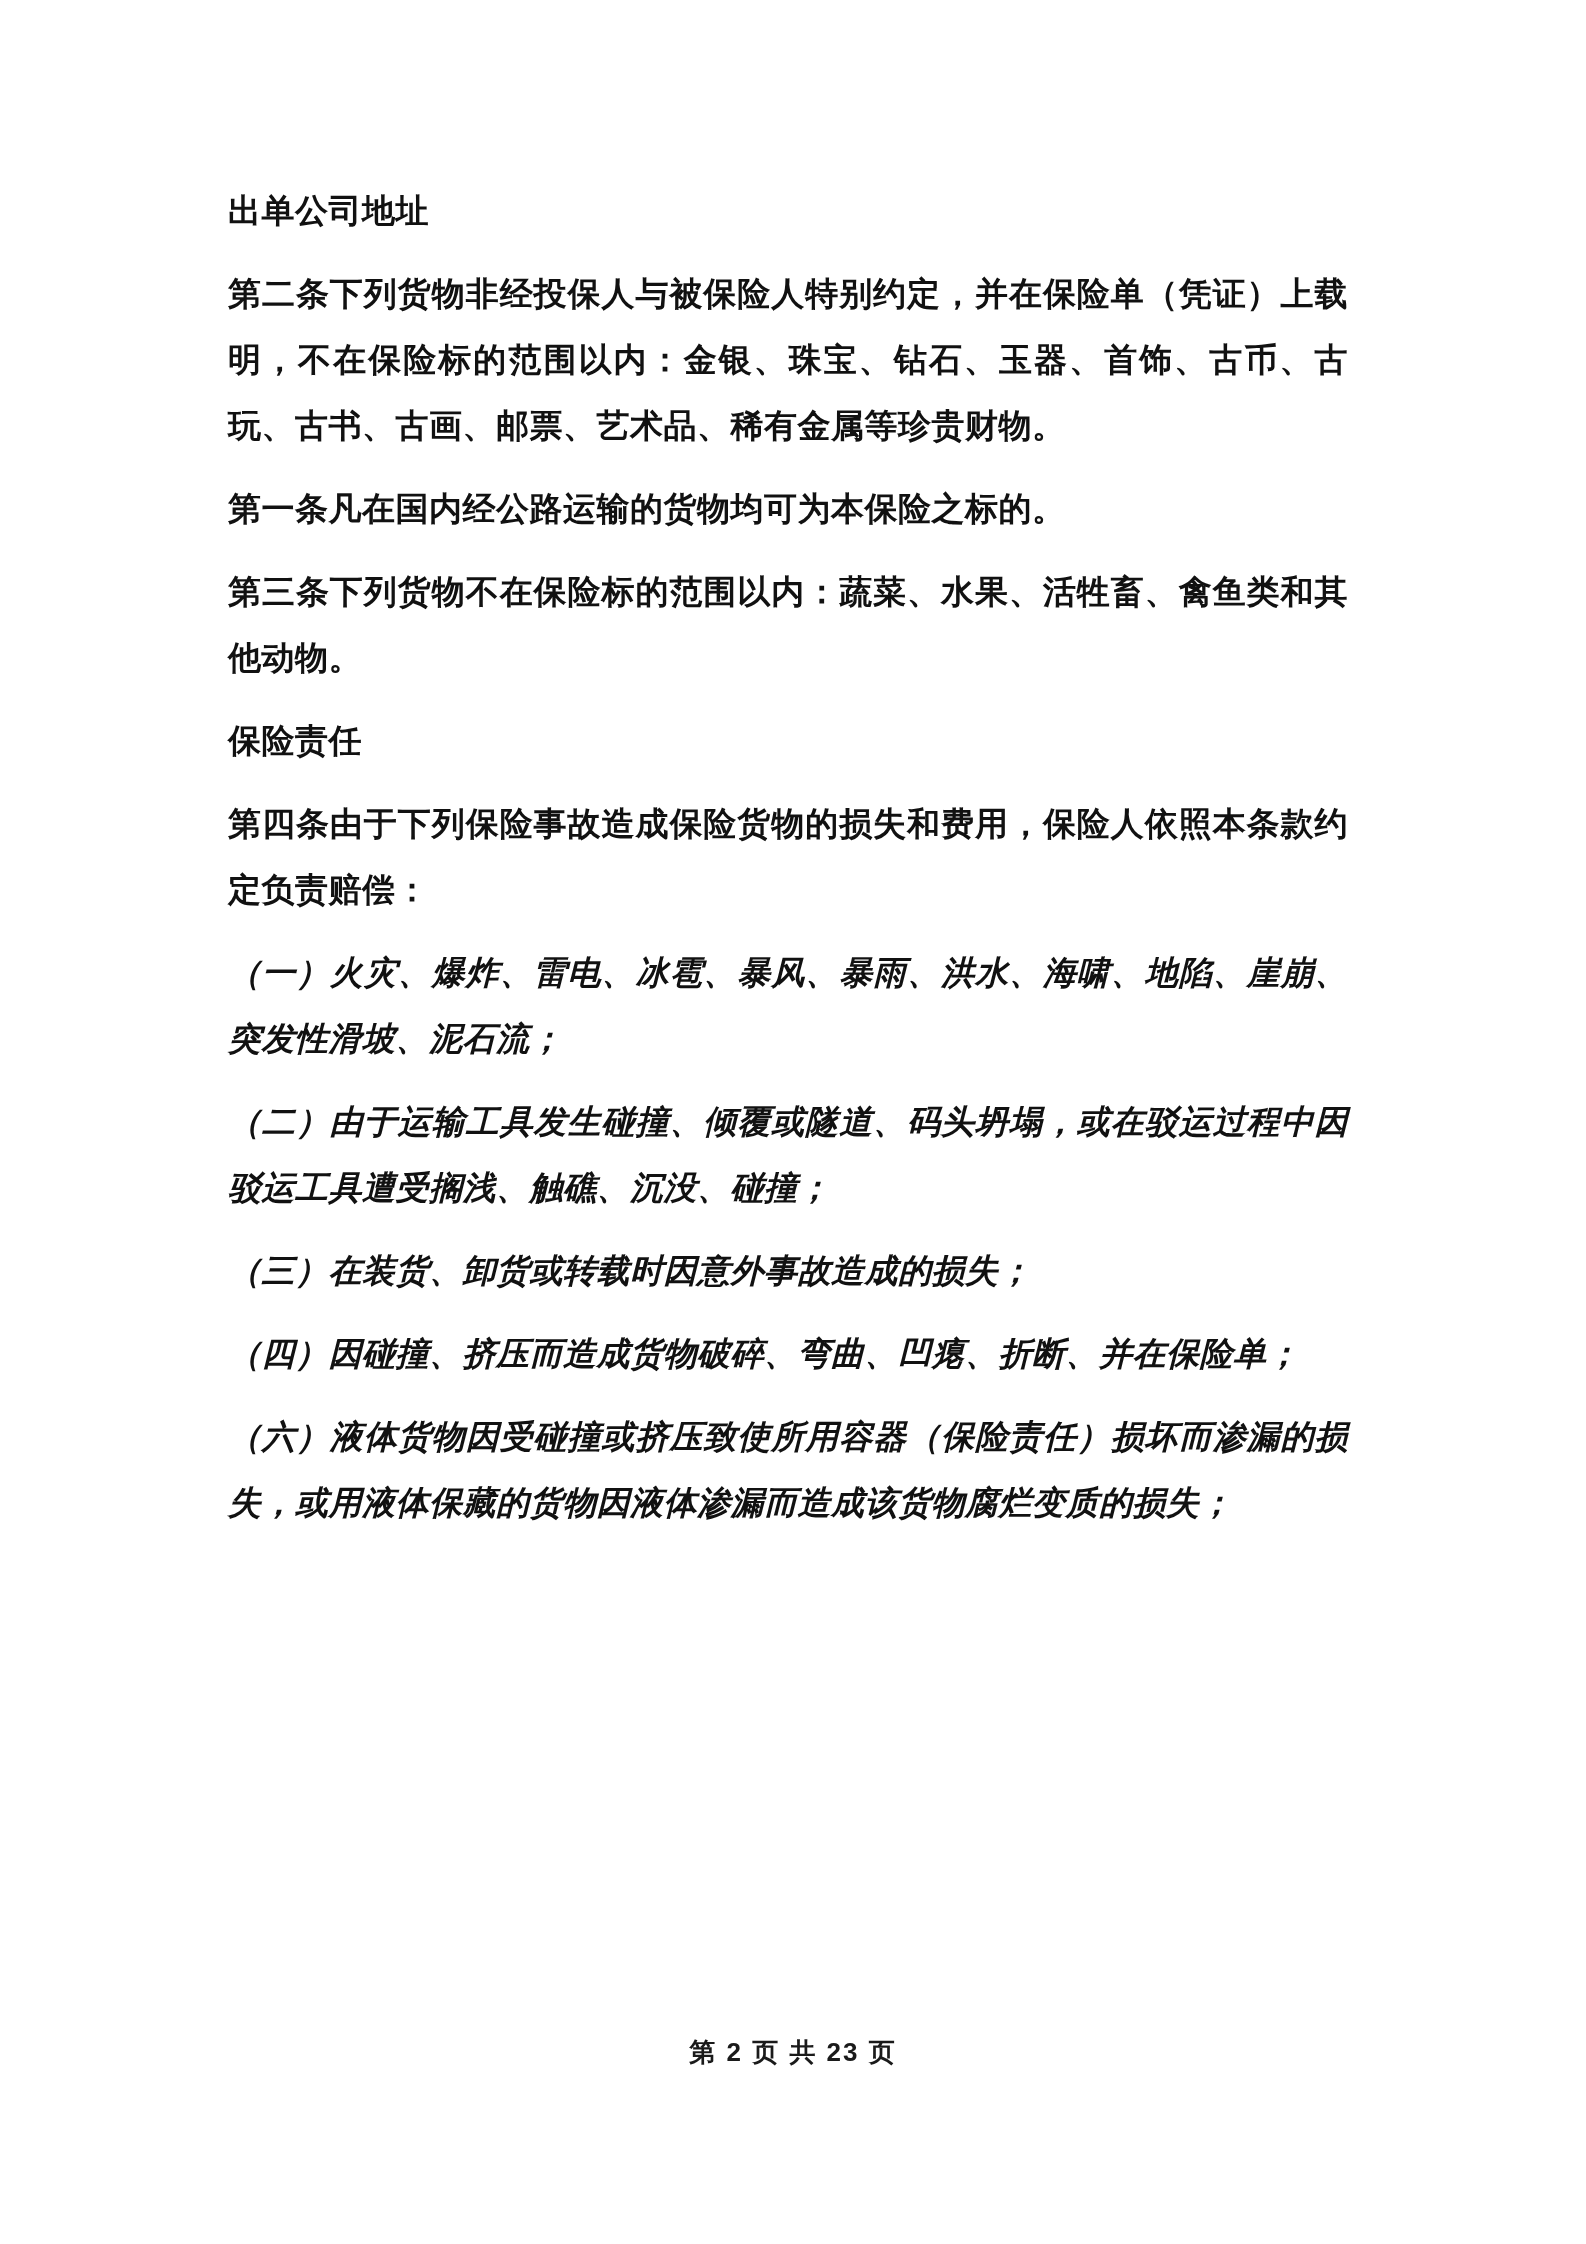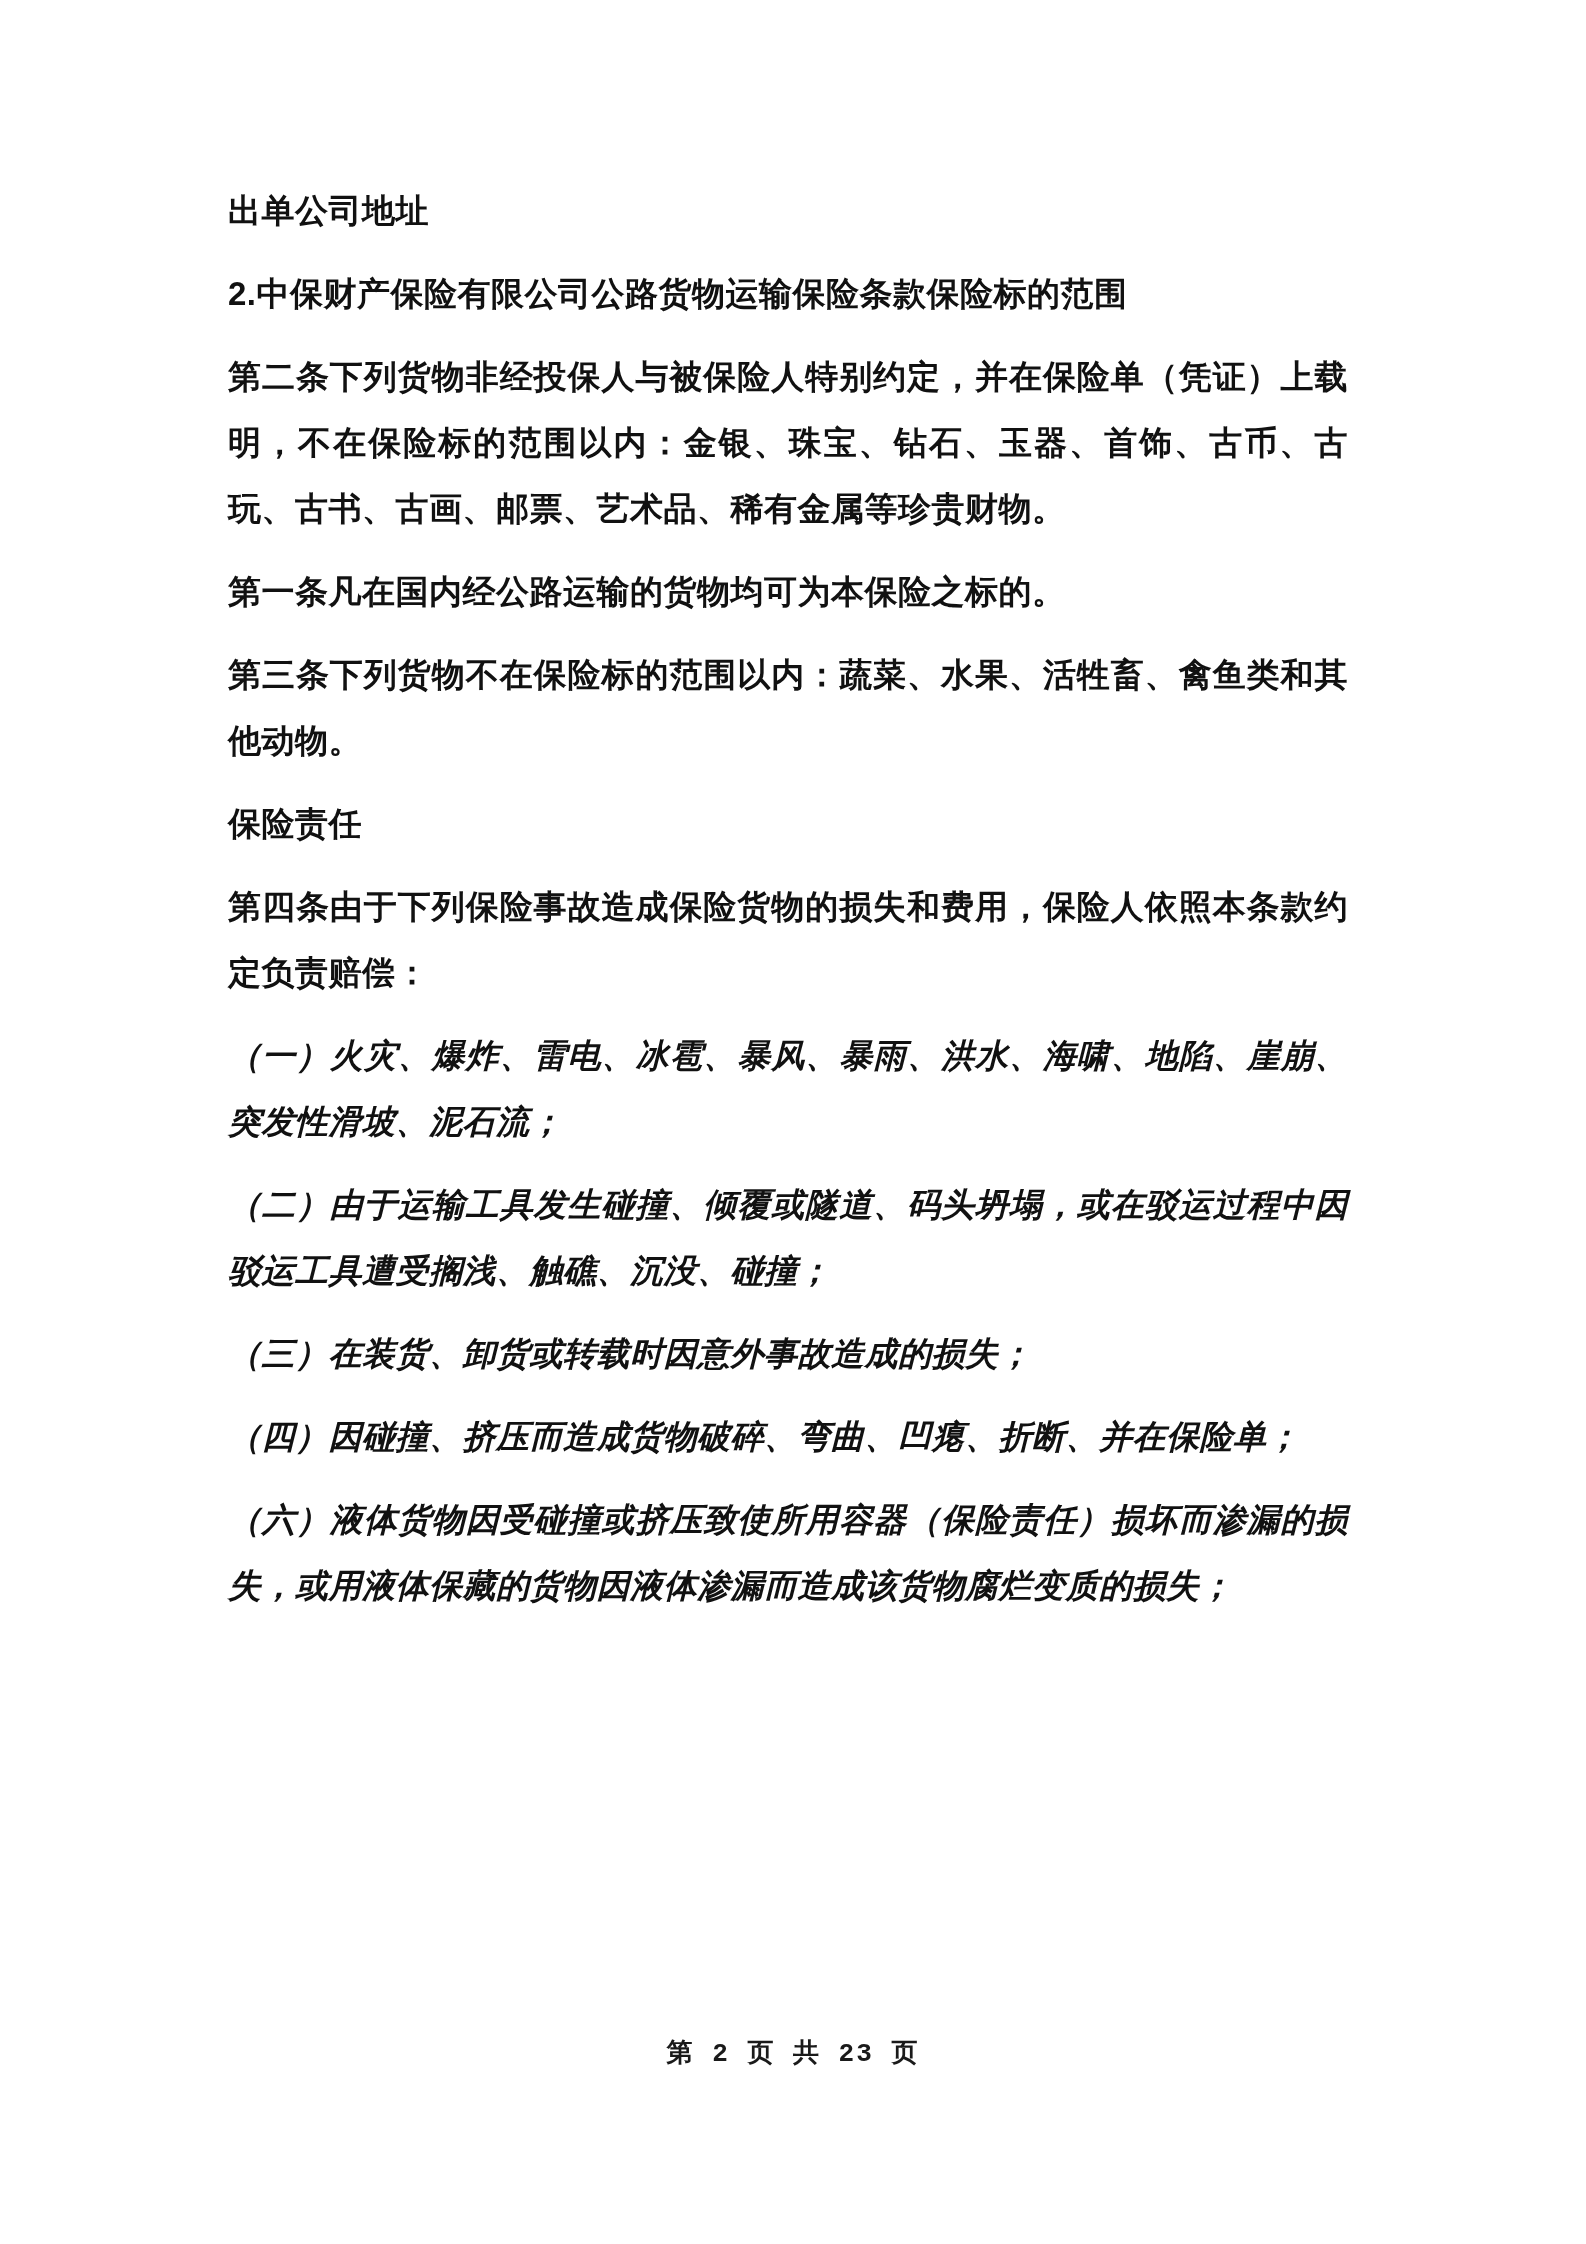--- a/index.html
+++ b/index.html
@@ -57,30 +57,29 @@
     top: 2028px;
     width: 1120px;
     height: 0px;
     border-top: 0px solid #ffffff;
   }
   .footer-text {
     font-size: 26px;
     font-weight: 700;
     letter-spacing: 2px;
     color: #1a1a1a;
-    font-family: Liberation Mono, monospace;
+    font-family: Liberation Sans, sans-serif;
   }
 </style>
 </head>
 <body>
 
 <div class="page">
   <div class="content">
     <p class="para">出单公司地址</p>
-    <p class="para">2.中保财产保险有限公司公路货物运输保险条款保险标的范围</p>
     <p class="para">第二条下列货物非经投保人与被保险人特别约定，并在保险单（凭证）上载明，不在保险标的范围以内：金银、珠宝、钻石、玉器、首饰、古币、古玩、古书、古画、邮票、艺术品、稀有金属等珍贵财物。</p>
     <p class="para">第一条凡在国内经公路运输的货物均可为本保险之标的。</p>
     <p class="para">第三条下列货物不在保险标的范围以内：蔬菜、水果、活牲畜、禽鱼类和其他动物。</p>
     <p class="para">保险责任</p>
     <p class="para">第四条由于下列保险事故造成保险货物的损失和费用，保险人依照本条款约定负责赔偿：</p>
     <p class="para indent">（一）火灾、爆炸、雷电、冰雹、暴风、暴雨、洪水、海啸、地陷、崖崩、突发性滑坡、泥石流；</p>
     <p class="para indent">（二）由于运输工具发生碰撞、倾覆或隧道、码头坍塌，或在驳运过程中因驳运工具遭受搁浅、触礁、沉没、碰撞；</p>
     <p class="para indent">（三）在装货、卸货或转载时因意外事故造成的损失；</p>
     <p class="para indent">（四）因碰撞、挤压而造成货物破碎、弯曲、凹瘪、折断、并在保险单；</p>
     <p class="para indent">（六）液体货物因受碰撞或挤压致使所用容器（保险责任）损坏而渗漏的损失，或用液体保藏的货物因液体渗漏而造成该货物腐烂变质的损失；</p>

